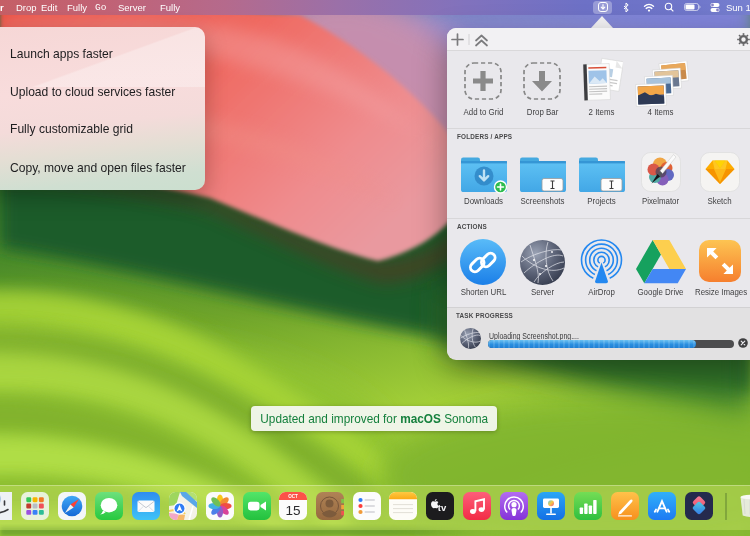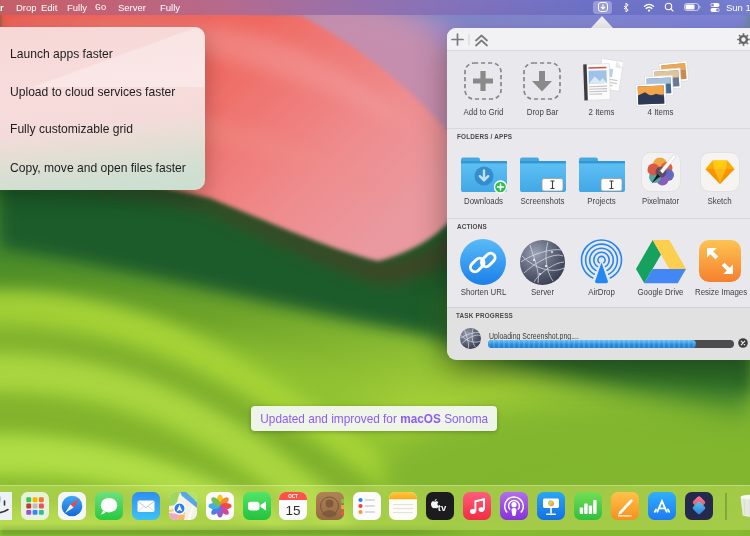--- a/index.html
+++ b/index.html
@@ -13,21 +13,21 @@
 
 #feat{position:absolute;left:-14px;top:27px;width:219px;height:163px;border-radius:10px;
  background:linear-gradient(174deg,#f6d7d6 0%,#f8dcdc 38%,#f4dbda 58%,#e5ded4 72%,#cfdfd1 90%,#cbdfcf 100%);
  box-shadow:0 8px 22px rgba(0,0,0,0.25);}
 #feat .hl{position:absolute;right:0;top:0;width:200px;height:60px;border-radius:0 10px 0 0;
  background:linear-gradient(160deg,rgba(255,255,255,0) 52%,rgba(255,255,255,0.30) 53.5%);}
 #feat .row{position:absolute;left:24px;font-size:13px;color:#1d1d1f;white-space:nowrap;transform:scaleX(0.93);transform-origin:0 0;}
 
 #tip{position:absolute;left:251px;top:406px;width:246px;height:25px;border-radius:4px;
  background:rgba(243,247,238,0.96);box-shadow:0 1px 4px rgba(0,0,0,0.25);
- font-size:13.5px;color:#8b5cf6;line-height:25px;white-space:nowrap;display:flex;justify-content:center;}
+ font-size:13.5px;color:#15803d;line-height:25px;white-space:nowrap;display:flex;justify-content:center;}
 
 #pop{position:absolute;left:447px;top:28px;width:312px;height:331px;border-radius:9px;
  background:#e9e8ec;box-shadow:0 12px 32px rgba(0,0,0,0.38);}
 #arrow{position:absolute;left:591px;top:16px;width:0;height:0;
  border-left:11px solid transparent;border-right:11px solid transparent;border-bottom:12px solid #f4f3f5;}
 #pophead{position:absolute;left:0;top:0;width:100%;height:22px;background:#f2f1f3;
  border-bottom:1px solid #d9d8da;border-radius:9px 9px 0 0;}
 #poptask{position:absolute;left:0;top:279px;width:100%;height:52px;background:#e2e1e2;
  border-top:1px solid #d2d1d3;border-radius:0 0 9px 9px;}
 .sep{position:absolute;left:0;width:100%;height:1px;background:#d8d7d9;}

